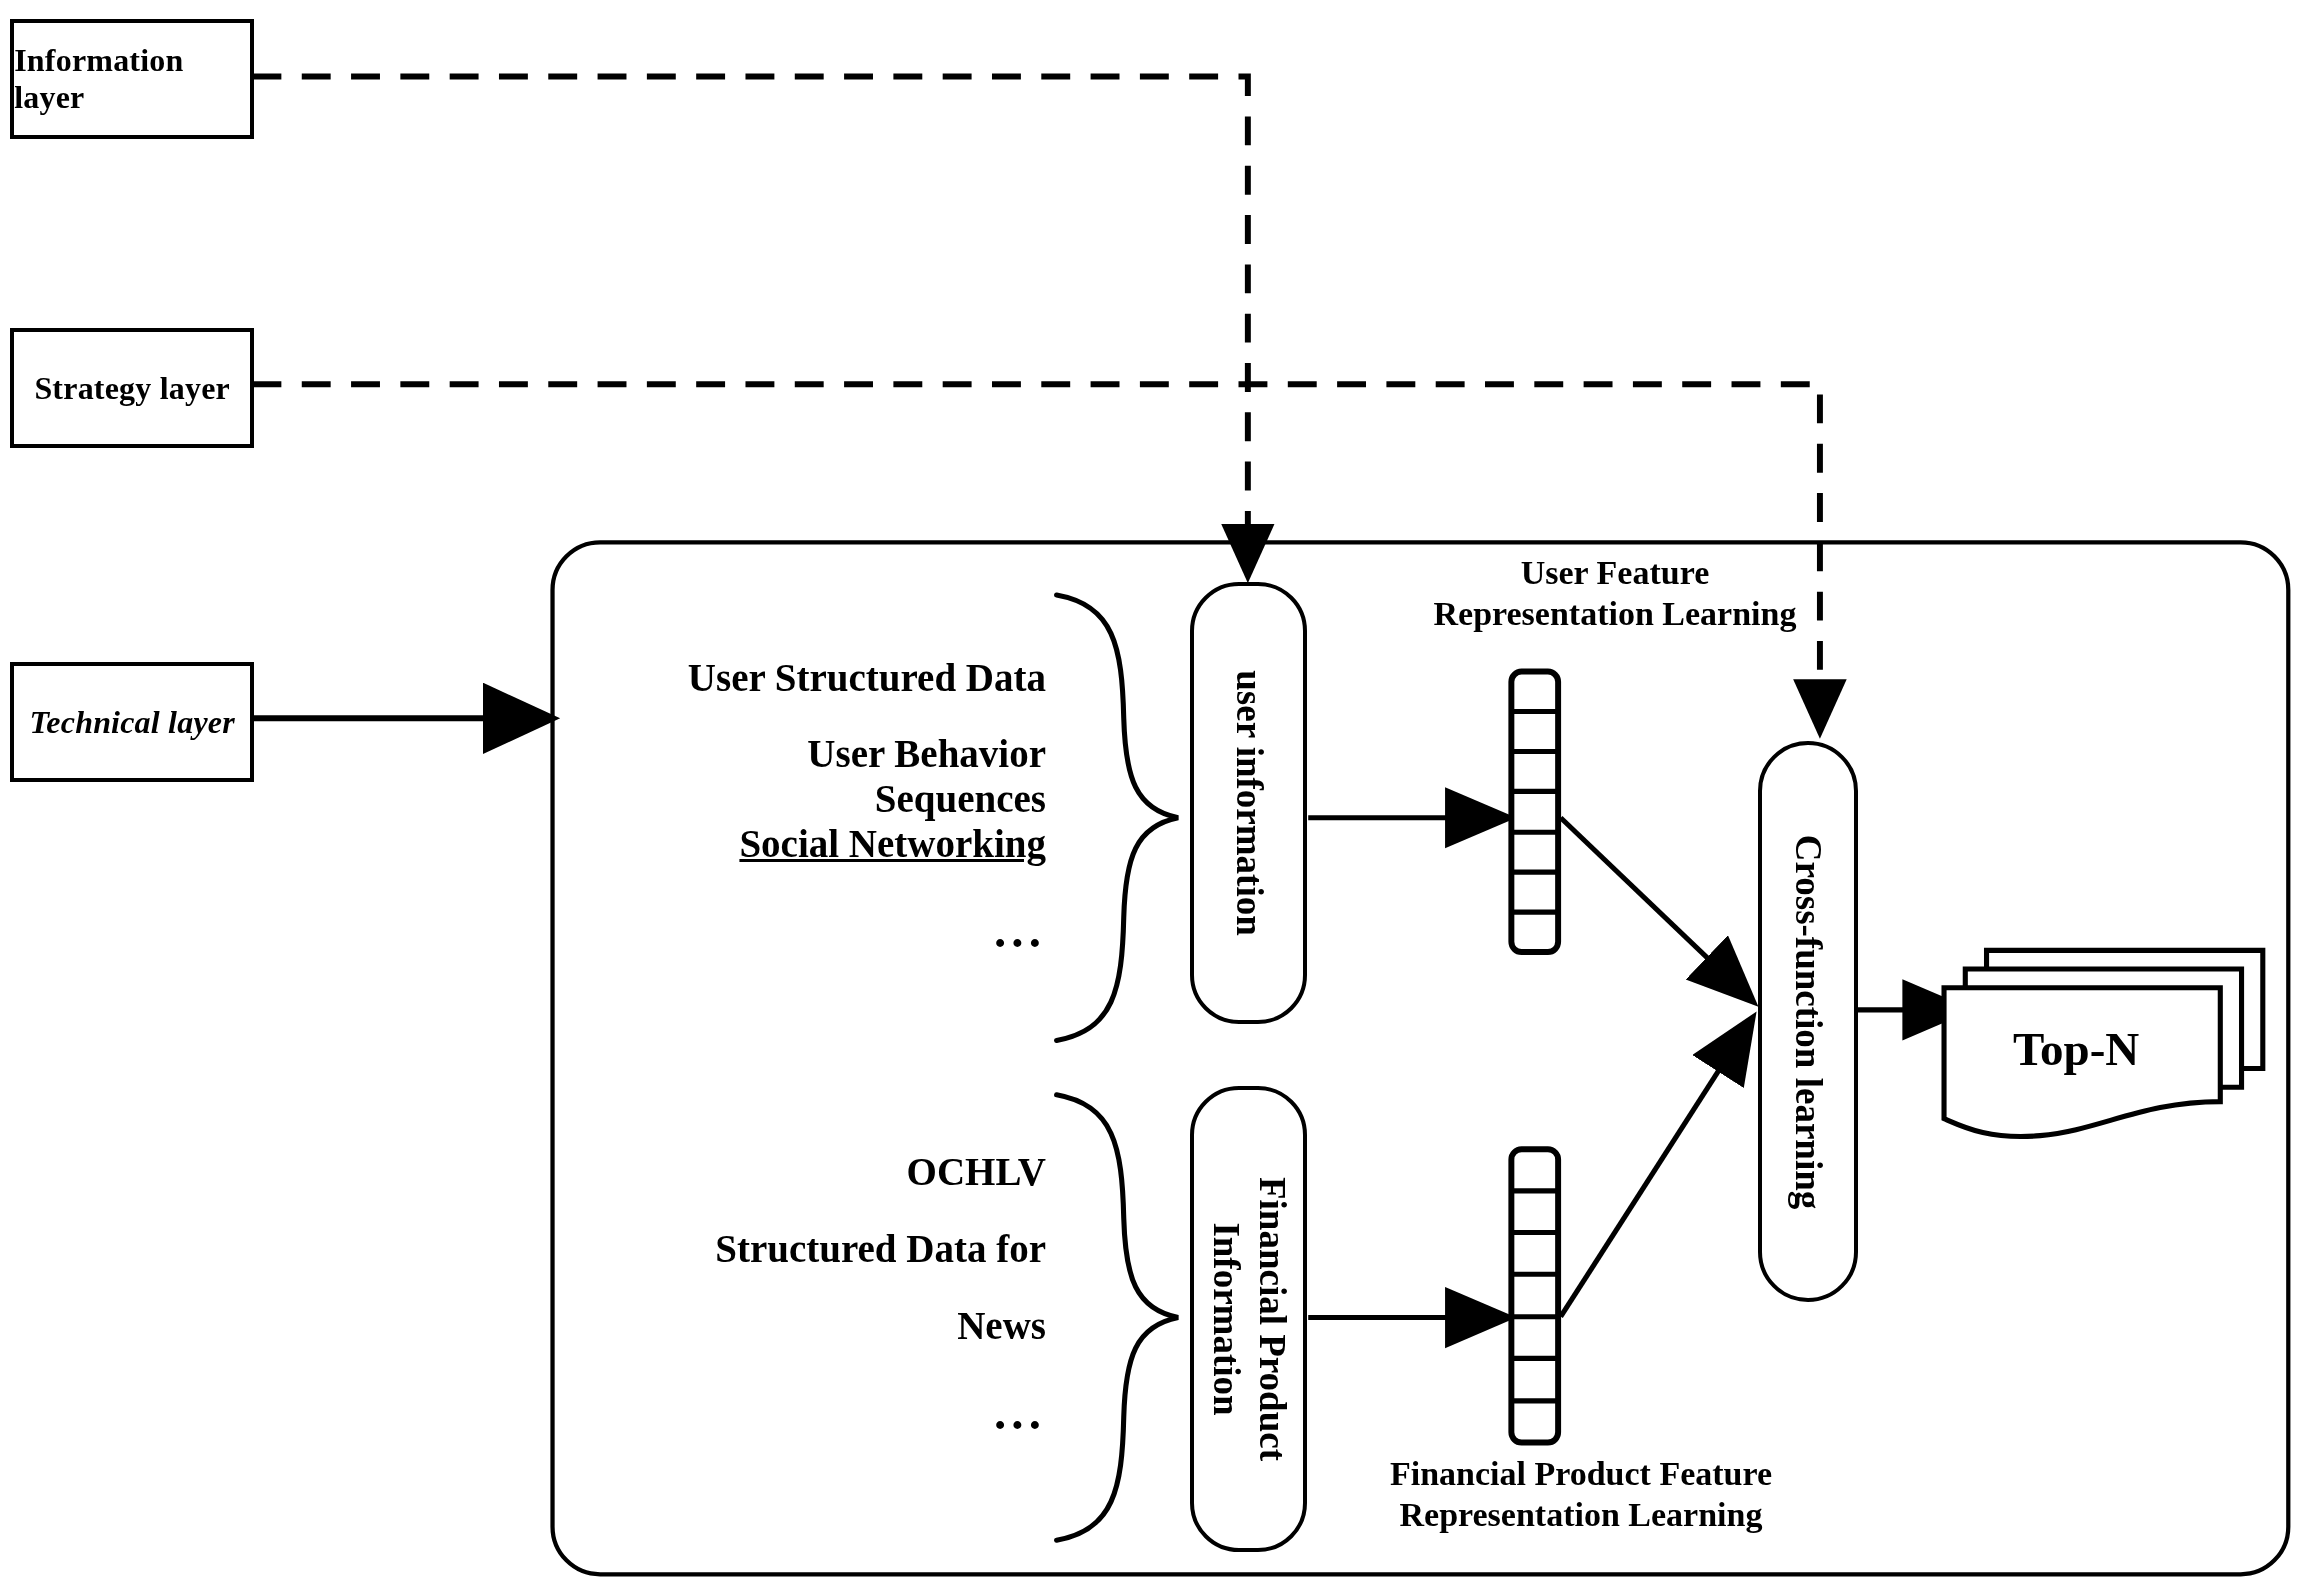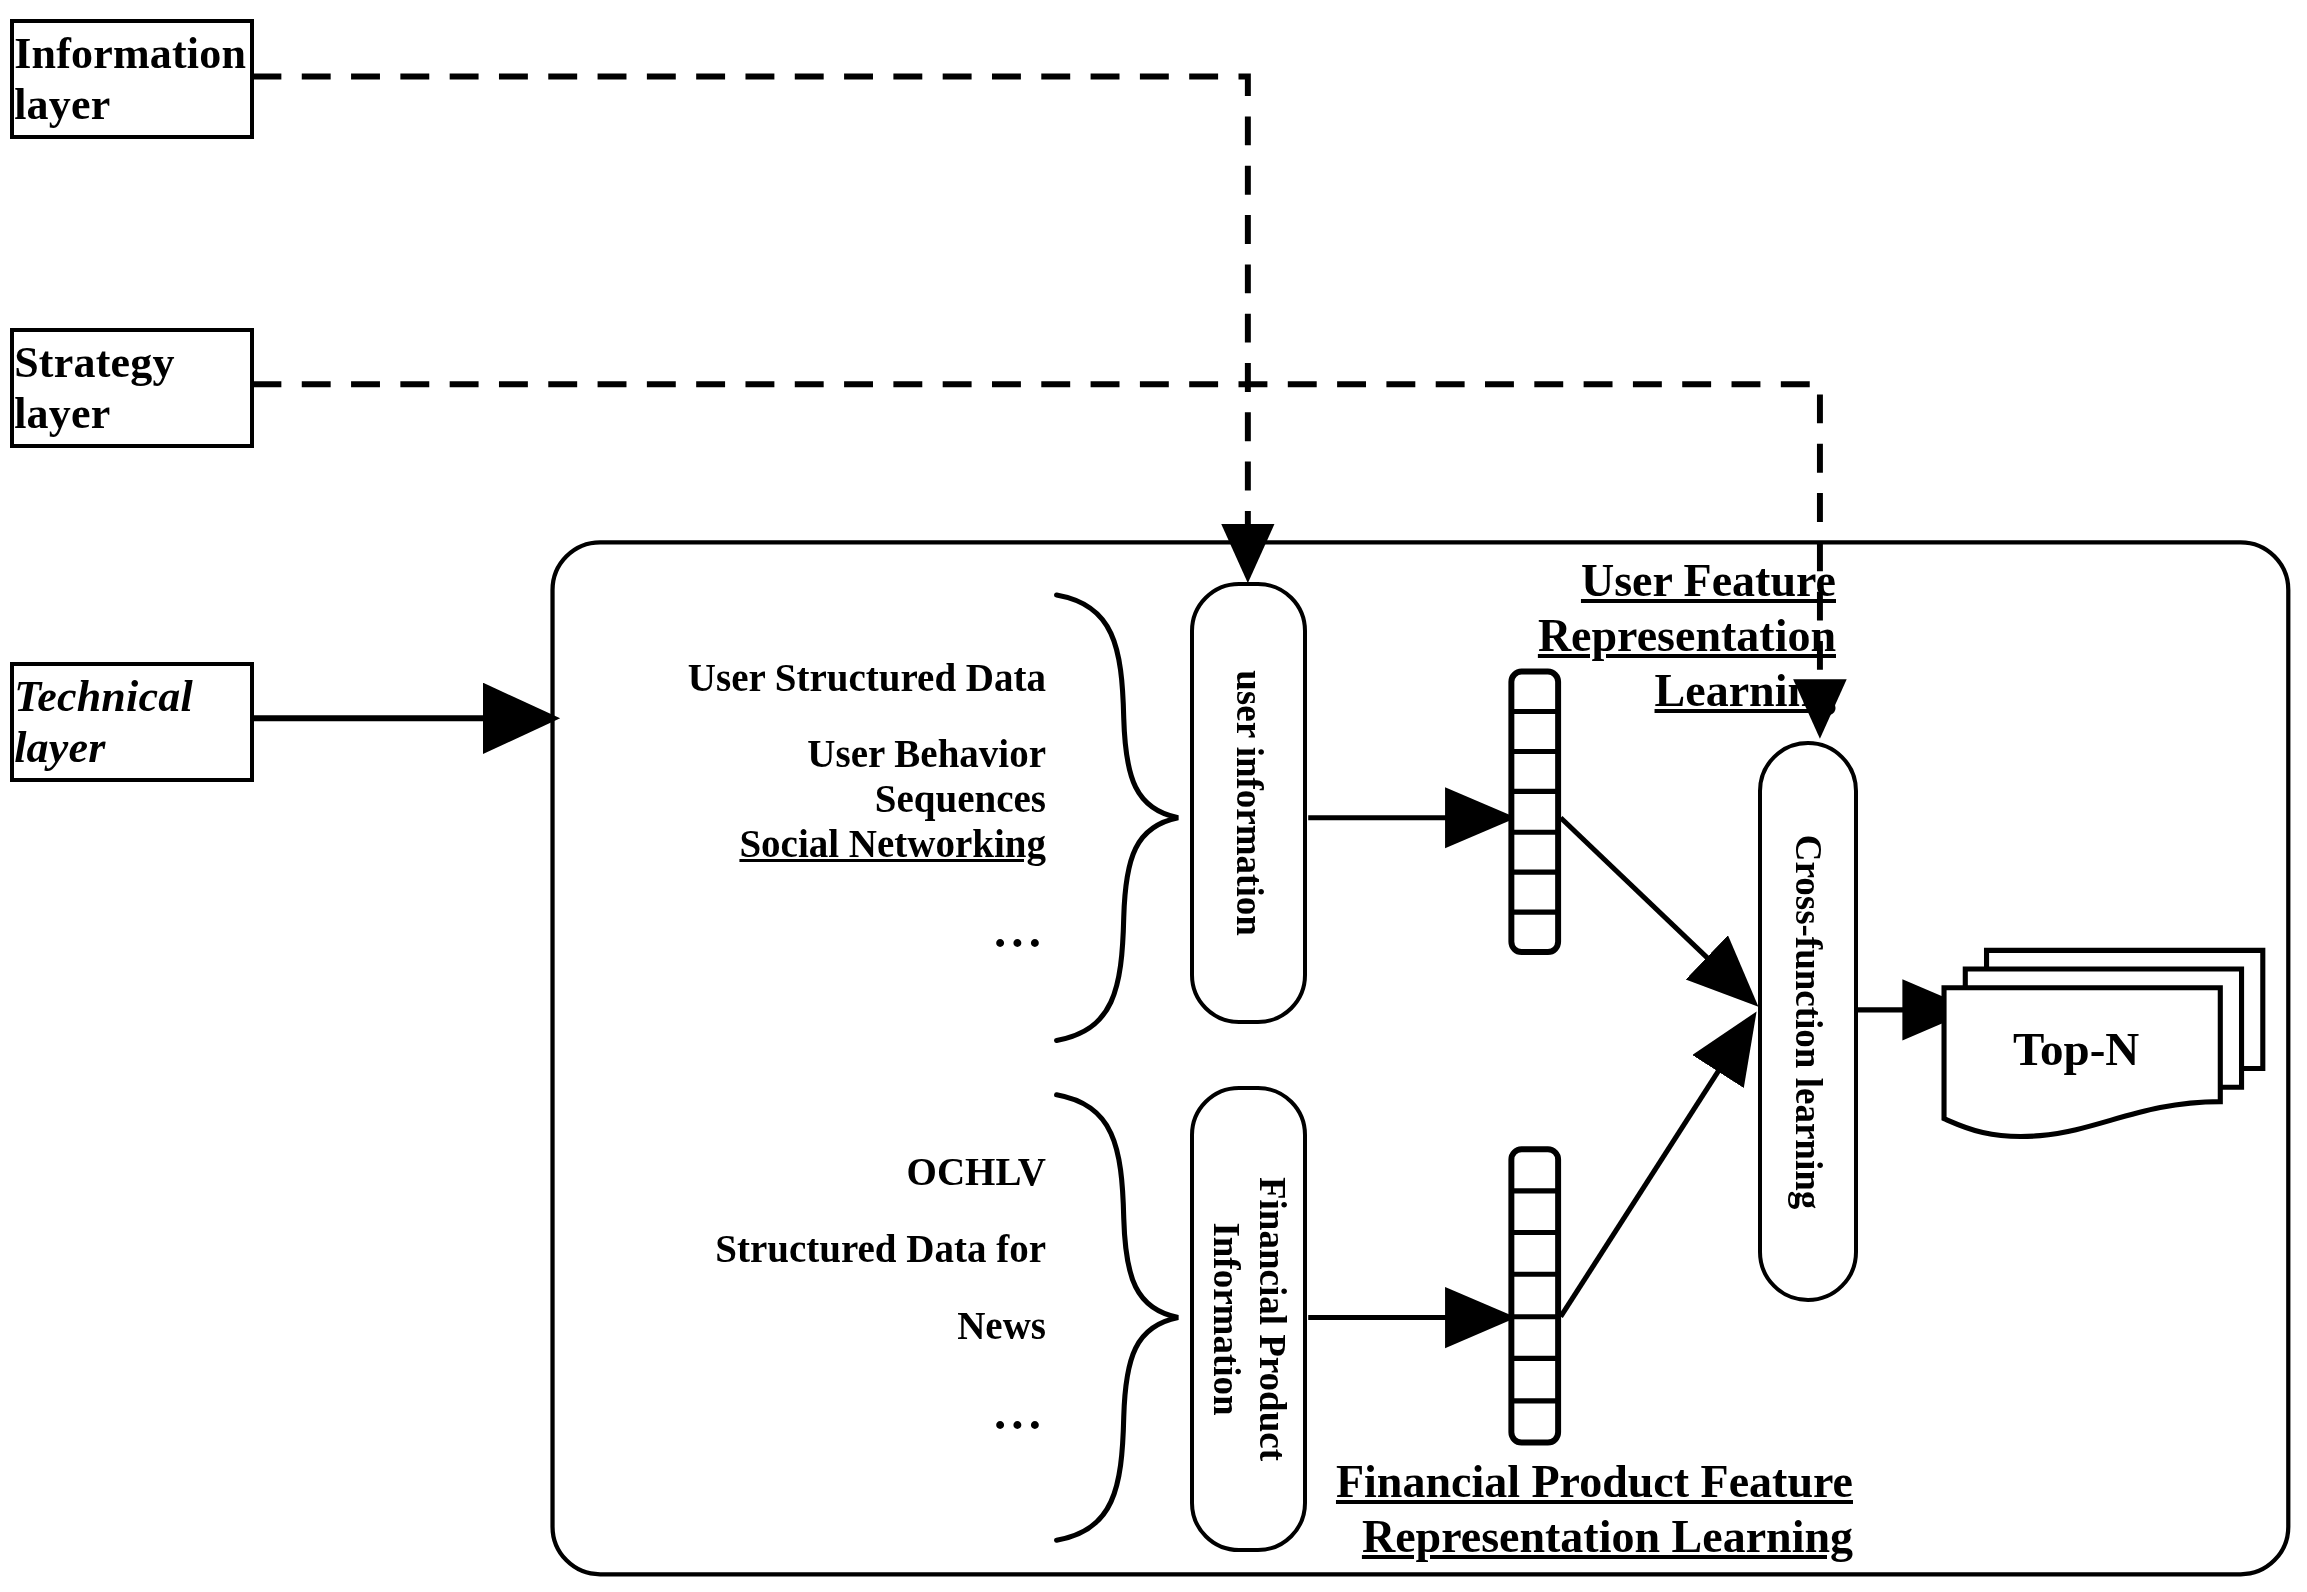--- a/index.html
+++ b/index.html
@@ -25,21 +25,21 @@
   
   .layer-box {
     position: absolute;
     border: 4.3px solid #000000;
     background: #ffffff;
     display: flex;
     align-items: center;
     justify-content: center;
   }
   .layer-box span {
-    font-size: 44px;
+    font-size: 32px;
     font-weight: bold;
     letter-spacing: 0.2px;
   }
   
   .src-list {
     position: absolute;
     text-align: right;
     font-size: 39px;
     font-weight: bold;
   }
@@ -56,25 +56,24 @@
     left: 50%;
     top: 50%;
     transform: translate(-50%, -50%) rotate(90deg);
     transform-origin: center center;
     white-space: nowrap;
     font-weight: bold;
     text-align: center;
   }
   .caption {
     position: absolute;
-    font-size: 46px;
-    font-weight: bold;
-    text-align: right;
+    font-size: 34px;
+    font-weight: bold;
+    text-align: center;
     line-height: 1.2;
-    text-decoration: underline;
   }
   .topn-text {
     position: absolute;
     font-size: 47px;
     font-weight: bold;
   }
 </style>
 </head>
 <body>
 

